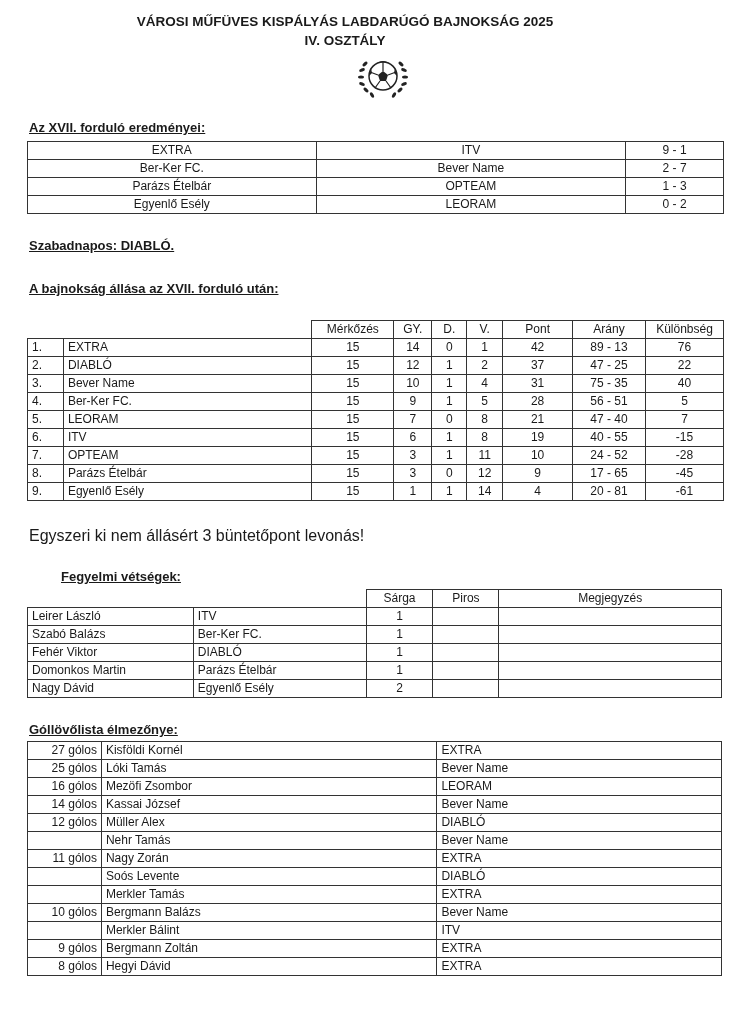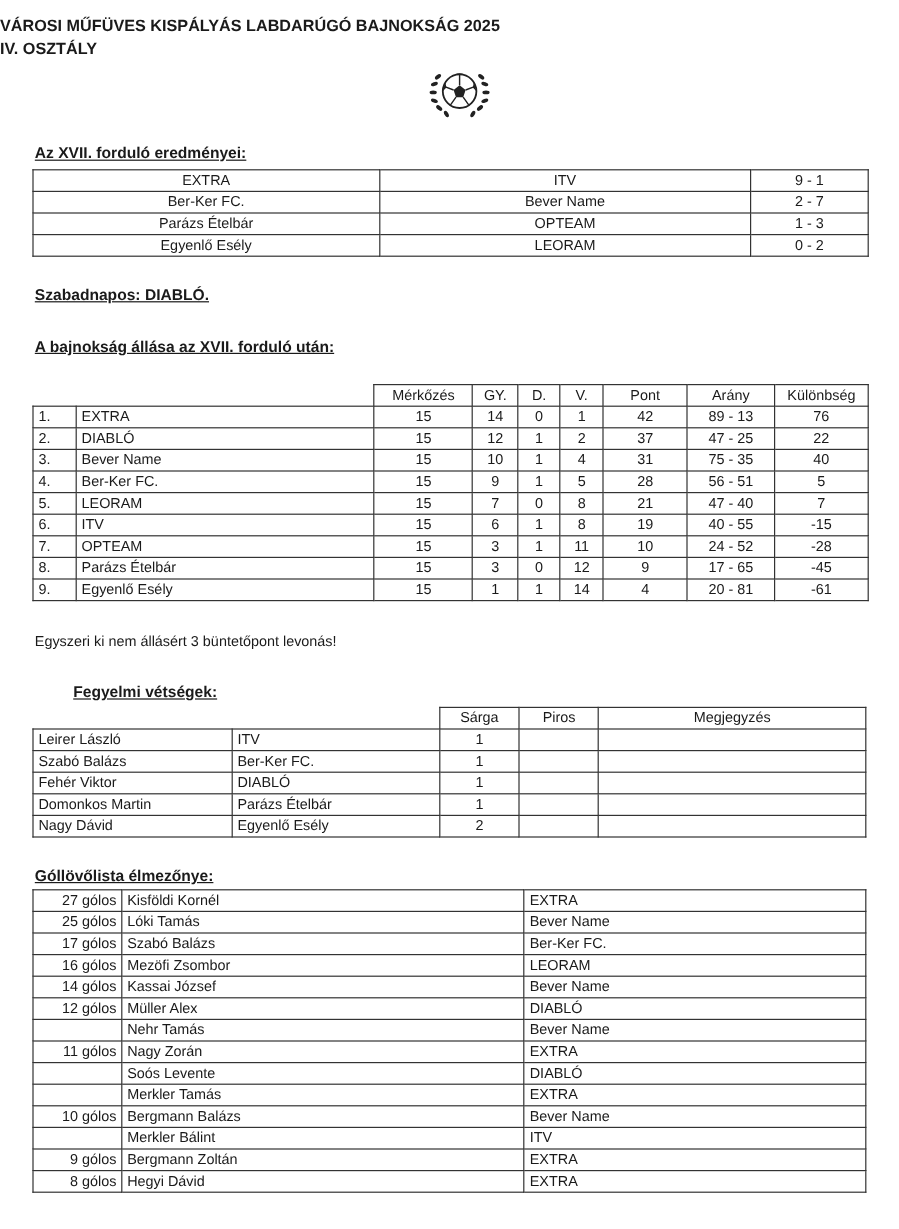--- a/index.html
+++ b/index.html
@@ -2,32 +2,32 @@
 <html><head>
 <meta charset="utf-8">
 <style>
   html, body { margin: 0; padding: 0; background: #ffffff; }
   body {
     width: 749px; height: 1024px; position: relative; overflow: hidden;
     font-family: "Liberation Sans", sans-serif; color: #1a1a1a; font-size: 12px;
   }
   .abs { position: absolute; }
   .title {
-    left: 0; width: 690px; font-weight: bold; font-size: 13.5px;
+    left: 0; width: 690px; text-align: center; font-weight: bold; font-size: 13.5px;
   }
   .section {
     left: 29px; font-weight: bold; font-size: 13px; text-decoration: underline;
   }
   table { border-collapse: collapse; position: absolute; font-size: 12px; }
   td { border: 1px solid #333; padding: 0 4px; height: 17px; line-height: 17px; white-space: nowrap; overflow: hidden; }
   td.c { text-align: center; }
   td.l { text-align: left; }
   td.r { text-align: right; }
   td.nb { border: none; }
-  .note { left: 29px; font-size: 12px; }
+  .note { left: 29px; font-size: 16px; }
   .logo { left: 355px; top: 52px; width: 56px; height: 50px; }
 </style>
 </head>
 <body>
 
 <div class="abs title" style="top:14px;">VÁROSI MŰFÜVES KISPÁLYÁS LABDARÚGÓ BAJNOKSÁG 2025</div>
 <div class="abs title" style="top:33px;">IV. OSZTÁLY</div>
 <svg class="abs logo" viewBox="0 0 56 50">
   <g fill="#222">
     <ellipse cx="10" cy="12" rx="3" ry="1.6" transform="rotate(-40 10 12)"></ellipse>
@@ -283,25 +283,20 @@
         <td class="r">27 gólos</td>
         <td class="l">Kisföldi Kornél</td>
         <td class="l">EXTRA</td>
       </tr>
       <tr>
         <td class="r">25 gólos</td>
         <td class="l">Lóki Tamás</td>
         <td class="l">Bever Name</td>
       </tr>
       <tr>
-        <td class="r">17 gólos</td>
-        <td class="l">Szabó Balázs</td>
-        <td class="l">Ber-Ker FC.</td>
-      </tr>
-      <tr>
         <td class="r">16 gólos</td>
         <td class="l">Mezöfi Zsombor</td>
         <td class="l">LEORAM</td>
       </tr>
       <tr>
         <td class="r">14 gólos</td>
         <td class="l">Kassai József</td>
         <td class="l">Bever Name</td>
       </tr>
       <tr>

